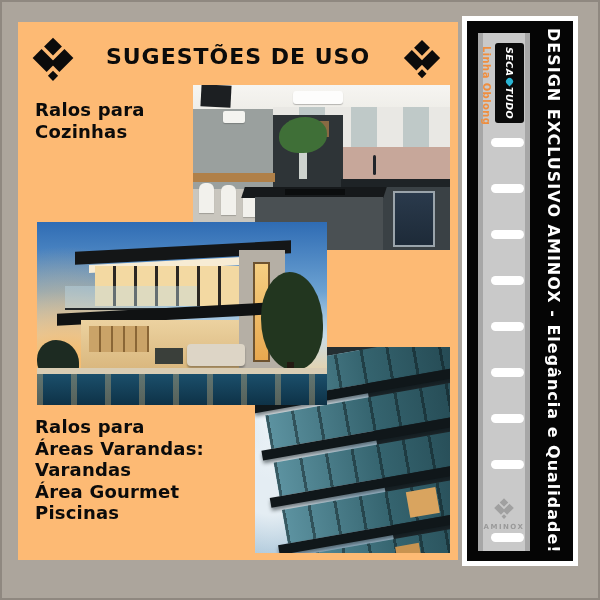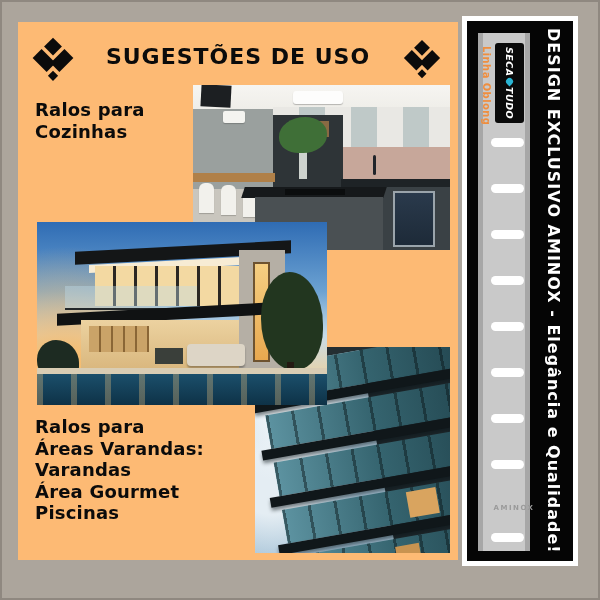--- a/index.html
+++ b/index.html
@@ -95,21 +95,21 @@
   .strip{position:absolute;left:11px;top:12px;width:52px;height:518px;background:#c9c9c9;
          border-left:5px solid #a7a7a7;border-right:5px solid #a7a7a7;box-sizing:border-box;}
   .vtext{writing-mode:vertical-rl;text-orientation:mixed;white-space:nowrap;}
   .seca-label{position:absolute;left:12px;top:10px;width:29px;height:80px;background:#0a0a0a;
               border-radius:3px;display:flex;align-items:center;justify-content:center;}
   .seca-label .vtext{font-size:9.5px;font-weight:bold;font-style:italic;color:#ffffff;letter-spacing:.5px;display:flex;align-items:center;}
   .droplet{display:inline-block;width:7px;height:7px;background:#2ab5d4;border-radius:50% 50% 50% 0;
            transform:rotate(-45deg);margin:2px 0;}
   .linha{position:absolute;left:-2px;top:13px;font-size:10px;font-weight:bold;color:#ef8e3f;letter-spacing:.4px;}
   .slot{position:absolute;left:8px;width:33px;height:9px;background:#ffffff;border-radius:5px;}
-  .watermark{position:absolute;left:0;right:0;top:462px;display:flex;flex-direction:row;align-items:center;gap:20px;justify-content:center;}
+  .watermark{position:absolute;left:0;right:0;top:462px;display:flex;flex-direction:column;align-items:center;gap:2px;}
   .watermark svg{width:26px;height:26px;opacity:.85;}
   .watermark .wm-text{font-size:7px;font-weight:bold;color:#9a9a9a;letter-spacing:1.5px;}
   .banner{position:absolute;left:64px;top:0;width:44px;height:540px;display:flex;align-items:center;justify-content:center;}
   .banner .vtext{font-size:16px;font-weight:bold;color:#ffffff;letter-spacing:1px;}
 </style>
 </head>
 <body>
 
 <div class="stage">
 

